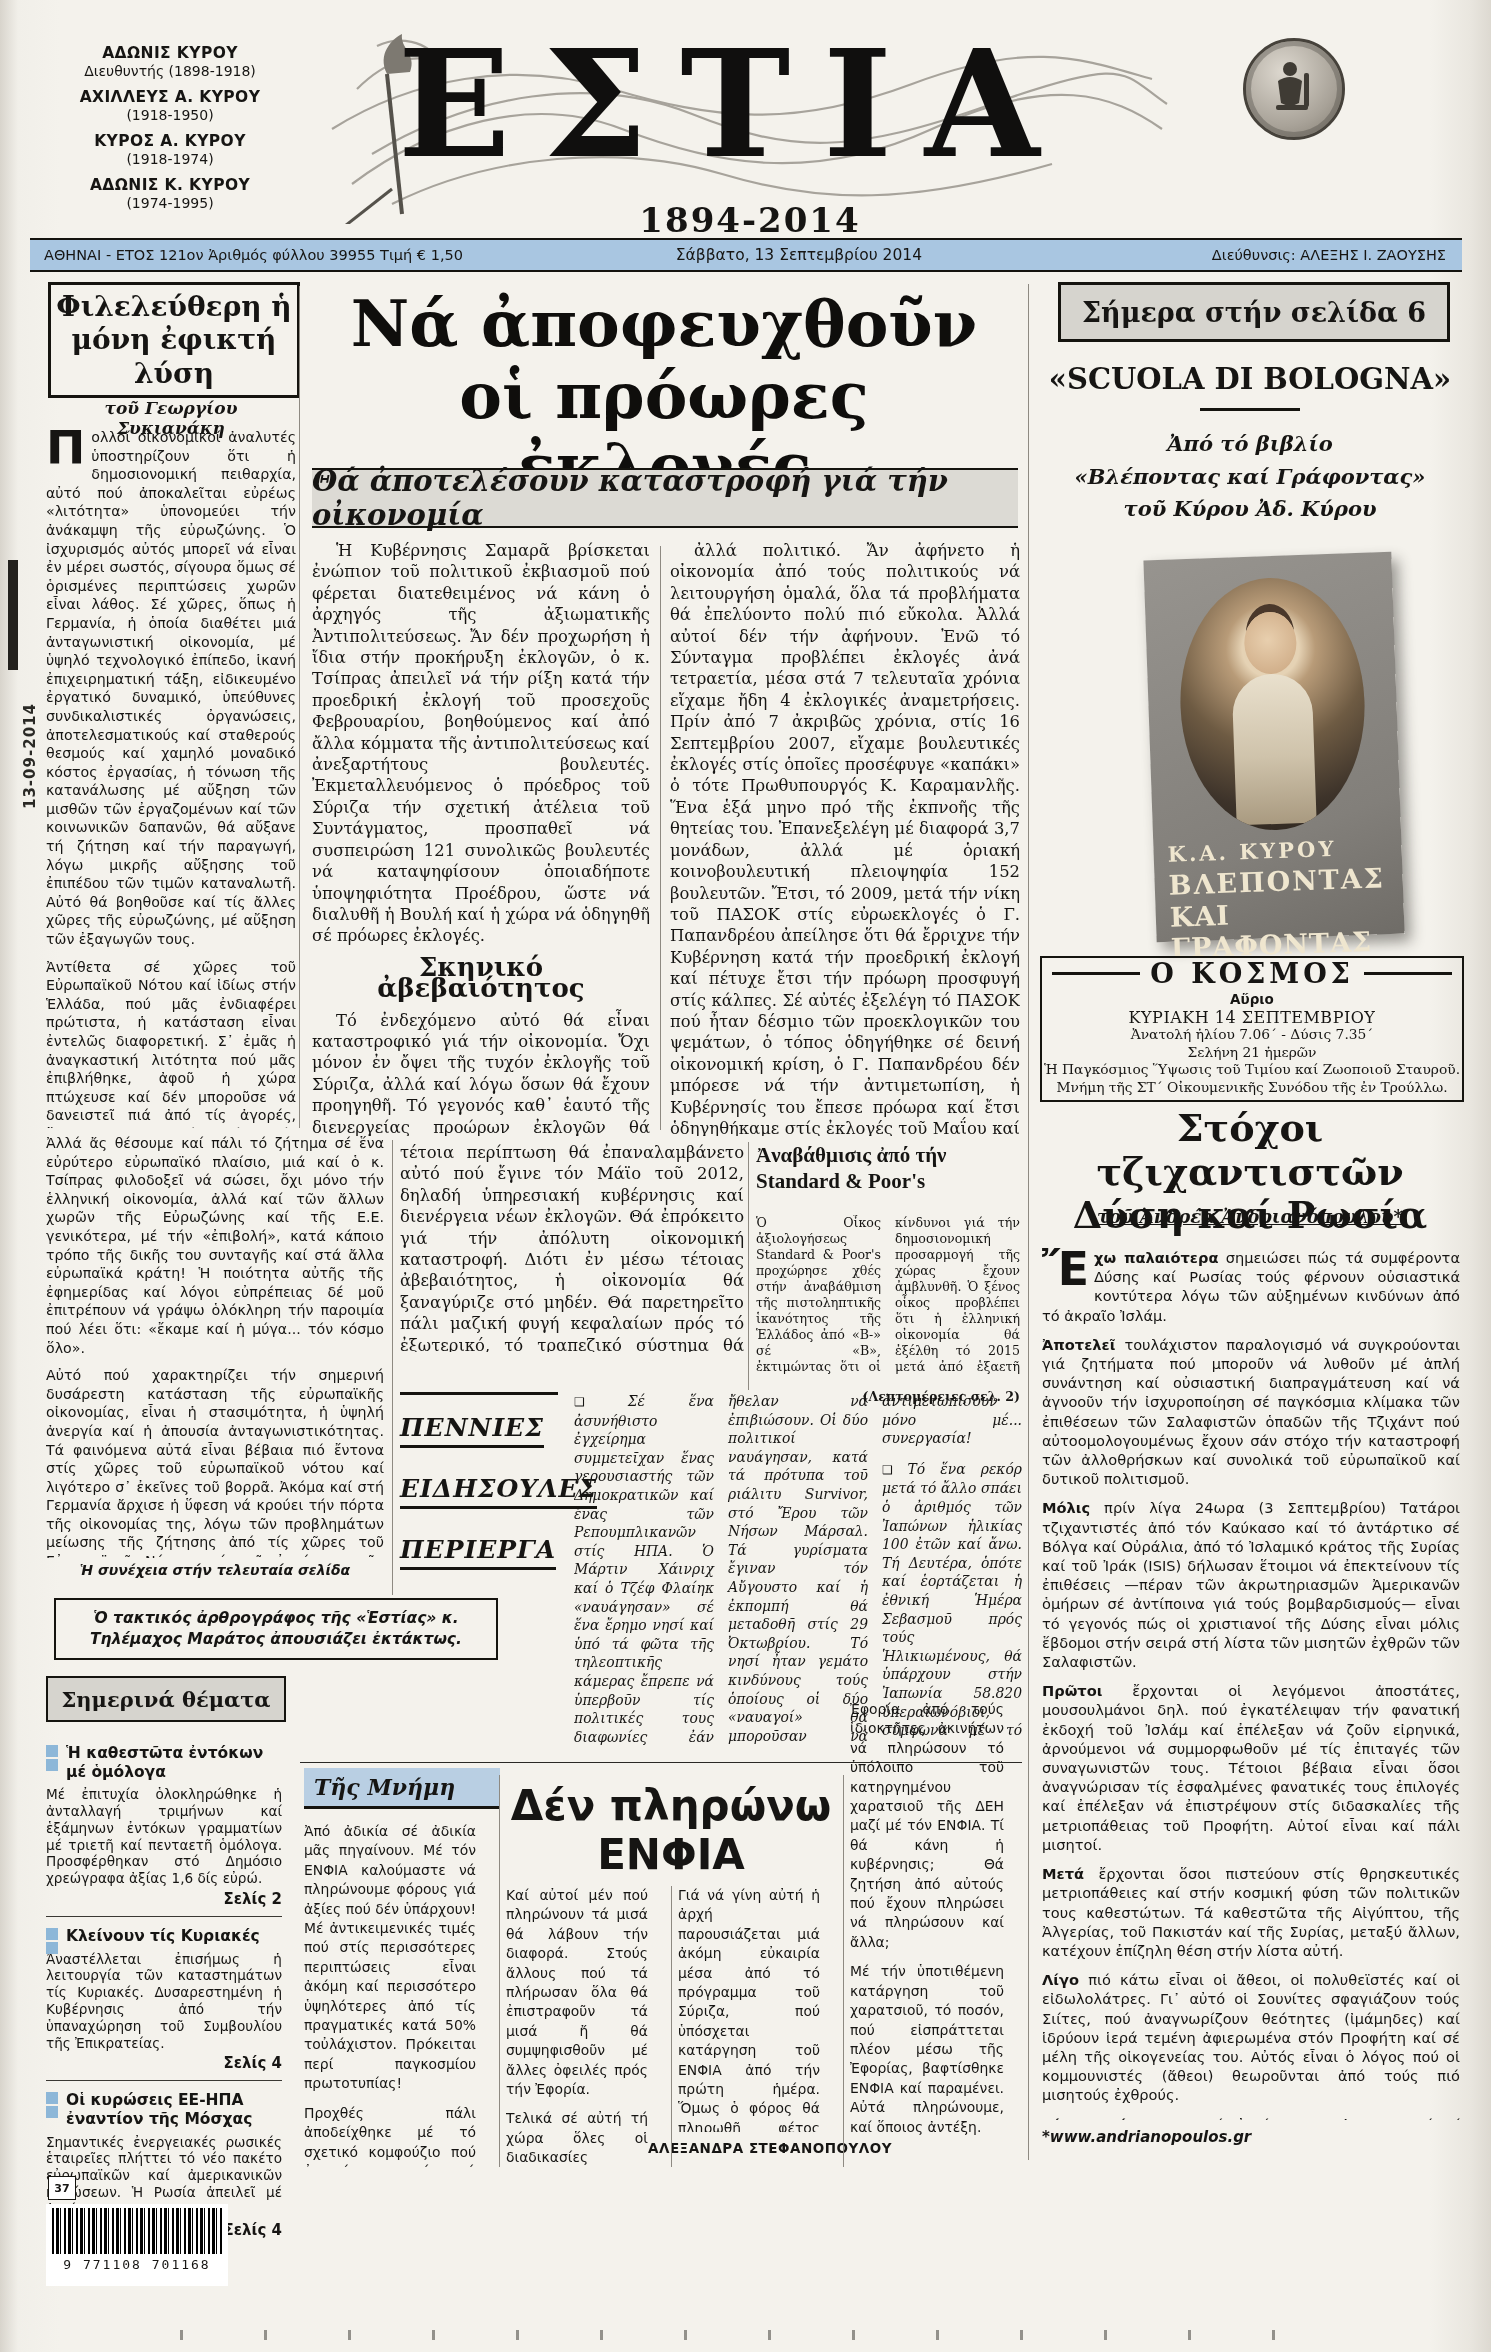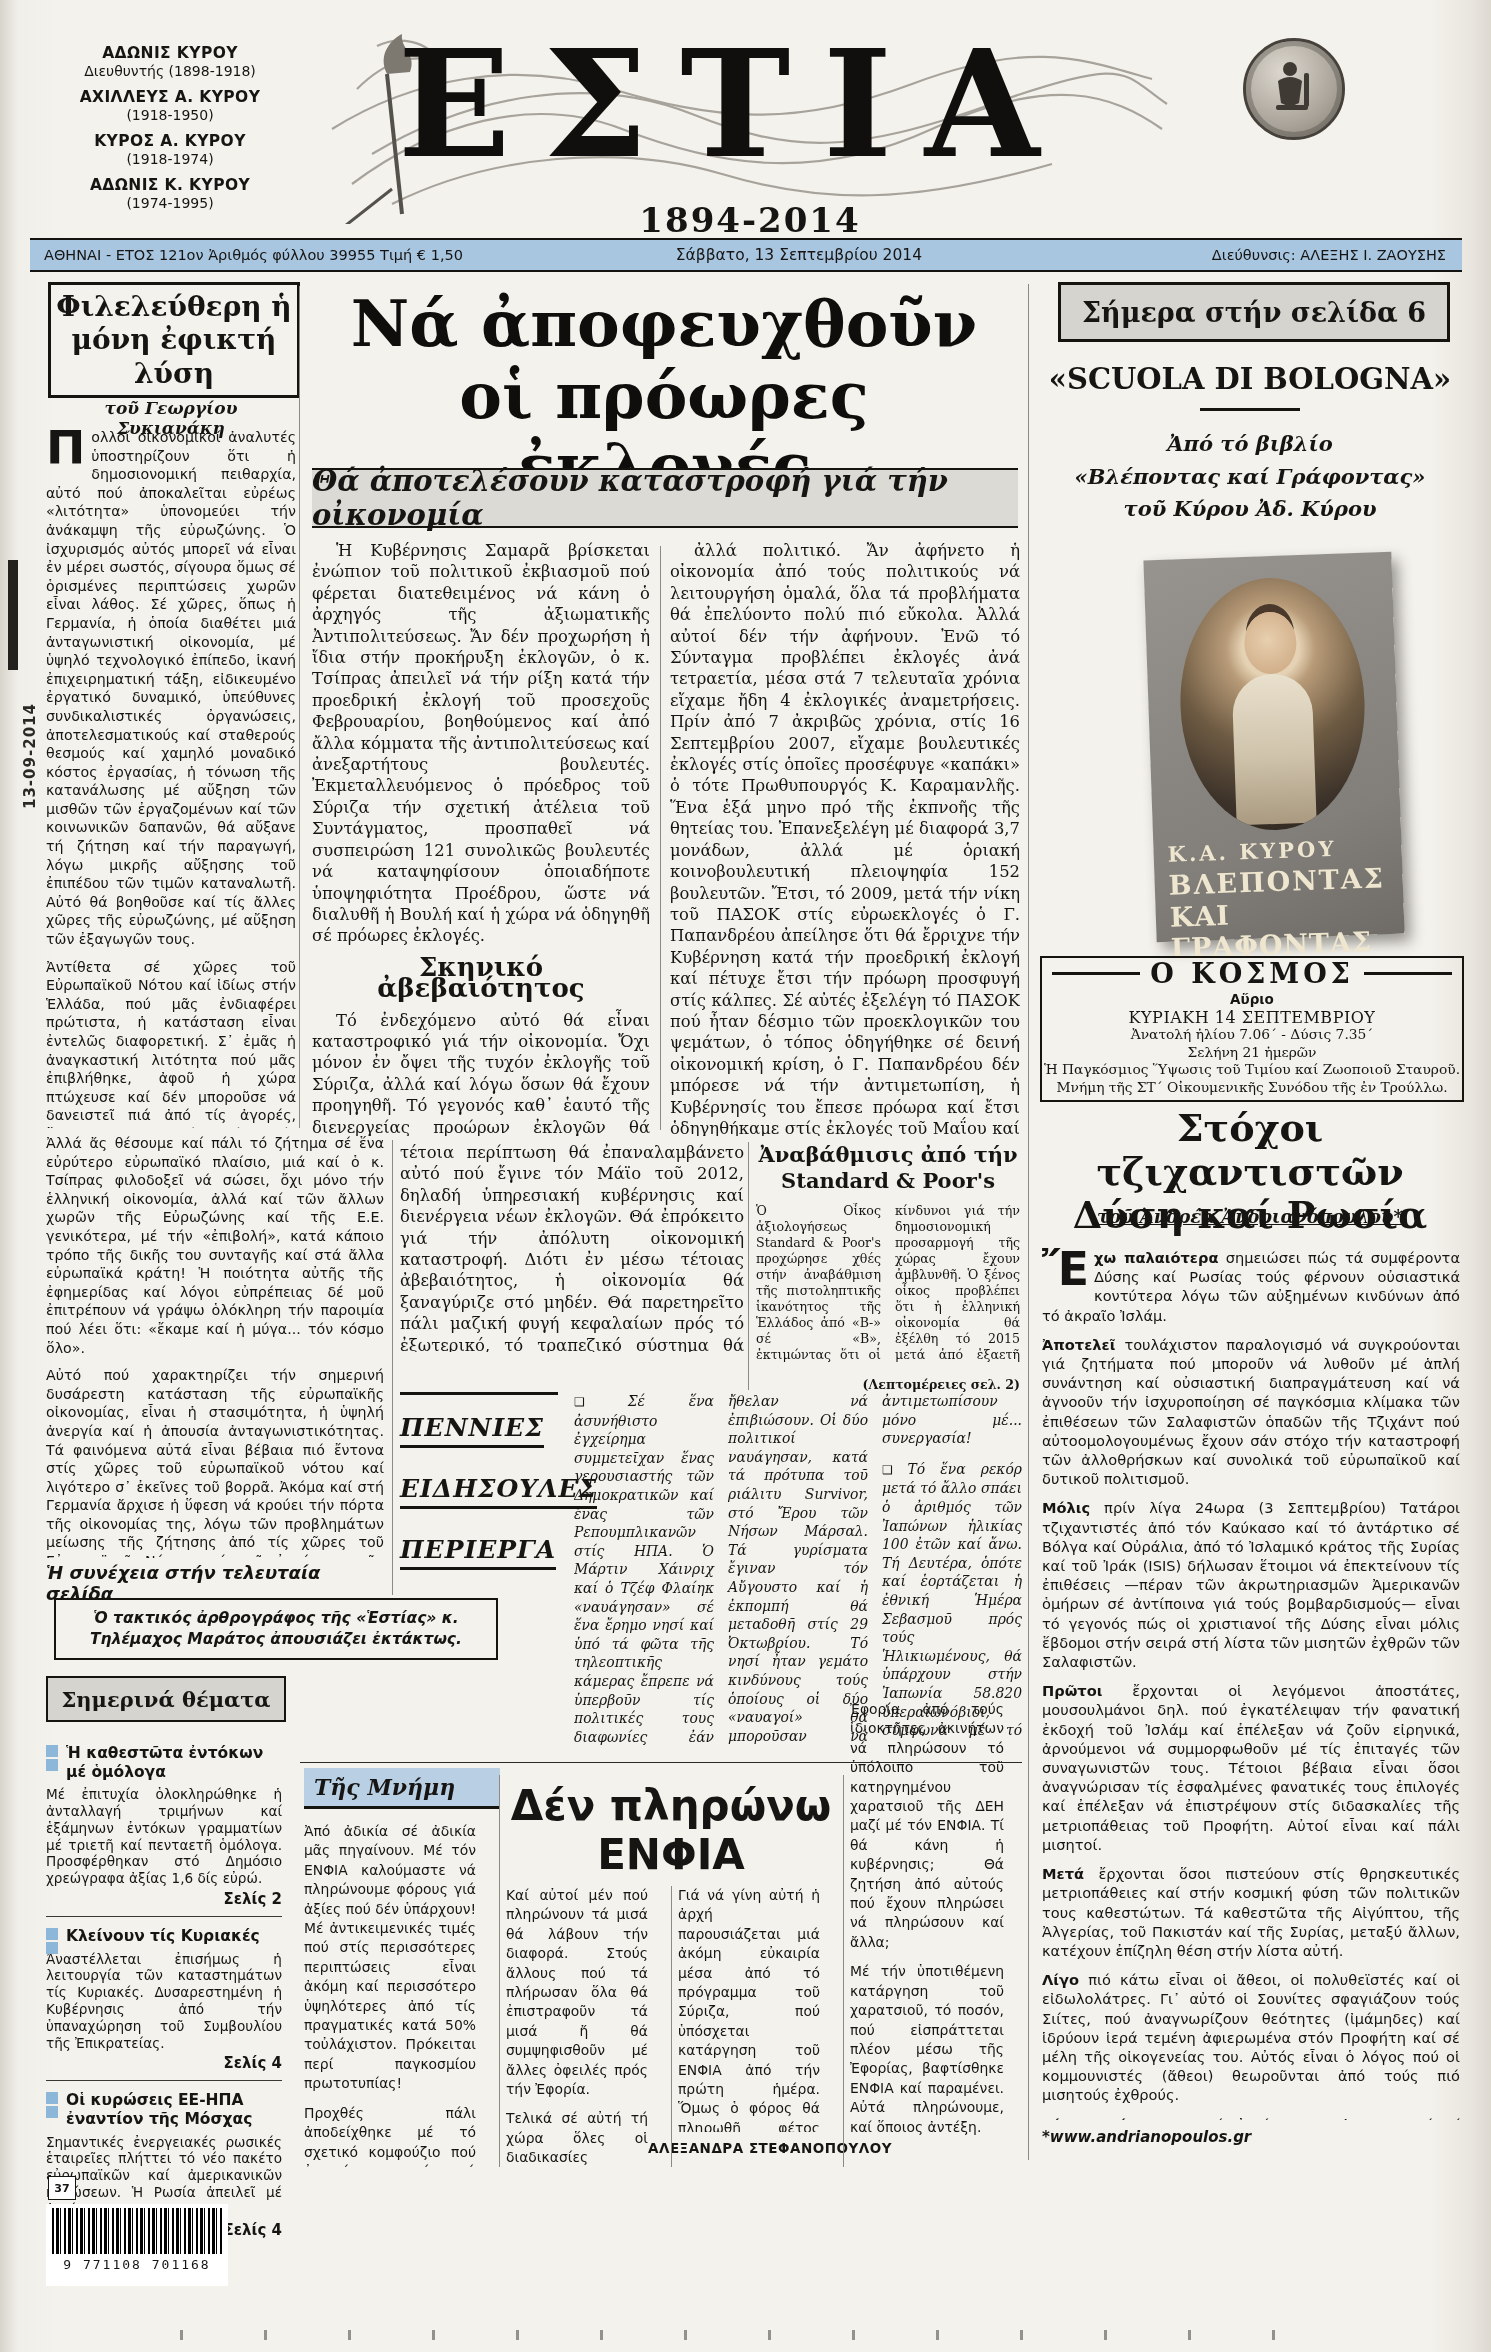--- a/index.html
+++ b/index.html
@@ -34,40 +34,40 @@
   
   .lt-box{left:48px;top:282px;width:246px;height:110px;border:3px solid #15140f;
     display:flex;align-items:center;justify-content:flex-end;text-align:center;}
   .lt-box span{font-weight:bold;font-size:28px;line-height:1.2;}
   .lt-by{left:48px;top:398px;width:246px;text-align:center;font-style:italic;font-weight:bold;font-size:17px;}
   .lbody{font-size:14.2px;line-height:18.6px;}
   .lbody p{margin:0 0 9px 0;}
   .l-narrow{left:46px;top:428px;width:250px;height:700px;}
   .l-wide{left:46px;top:1134px;width:338px;height:424px;}
   .dropcap::first-letter{float:left;font-weight:bold;font-size:47px;line-height:38px;padding:1px 6px 0 0;}
-  .l-cont{left:46px;top:1562px;width:338px;text-align:left;font-weight:bold;font-style:italic;font-size:18px;}
+  .l-cont{left:46px;top:1562px;width:338px;text-align:center;font-weight:bold;font-style:italic;font-size:14px;}
   .notice{left:54px;top:1598px;width:412px;height:58px;border:2px solid #15140f;
     display:flex;align-items:center;justify-content:center;text-align:center;
     font-style:italic;font-weight:bold;font-size:15.5px;line-height:1.35;padding:0 14px;}
 
   
   .headline{left:302px;top:288px;width:724px;text-align:center;font-weight:bold;
     font-size:64px;line-height:1.12;color:#0f0e0c;}
   .subhead{left:312px;top:468px;width:706px;height:56px;background:#dcdad4;
     border-top:2px solid #15140f;border-bottom:2px solid #15140f;
     display:flex;align-items:center;justify-content:center;
     font-weight:bold;font-style:italic;font-size:29px;}
   .cbody{font-size:16.4px;line-height:21.4px;}
   .cbody p{margin:0 0 10px 0;text-indent:24px;}
   .csec{text-align:center;font-weight:bold;font-size:26px;margin:10px 0 10px 0;text-indent:0 !important;}
   .colA{left:312px;top:540px;width:338px;height:596px;}
   .colB{left:670px;top:540px;width:350px;height:596px;}
   .colCont{left:400px;top:1142px;width:344px;height:210px;}
   .sp{left:756px;top:1142px;width:264px;height:248px;}
-  .sp-title{text-align:center;font-weight:bold;font-size:21px;line-height:1.25;margin-bottom:8px;}
+  .sp-title{font-weight:bold;font-size:21px;line-height:1.25;margin-bottom:20px;font-family:Liberation Serif, serif;}
   .sp-text{font-size:12.6px;line-height:16px;column-count:2;column-gap:14px;text-align:justify;height:170px;overflow:hidden;}
   .sp-note{font-weight:bold;font-size:12.6px;text-align:right;margin-top:4px;}
 
   
   .pennies{left:400px;top:1392px;width:622px;height:366px;display:flex;}
   .pen-labels{width:158px;padding-top:18px;border-top:3px solid #15140f;}
   .pen-labels div{font-family:"DejaVu Serif","Liberation Serif",serif;font-style:italic;font-weight:bold;
     font-size:25px;letter-spacing:1px;border-bottom:3px solid #15140f;display:inline-block;
     margin-bottom:26px;padding-bottom:3px;}
   .pen-items{flex:1;margin-left:16px;column-count:3;column-gap:14px;

